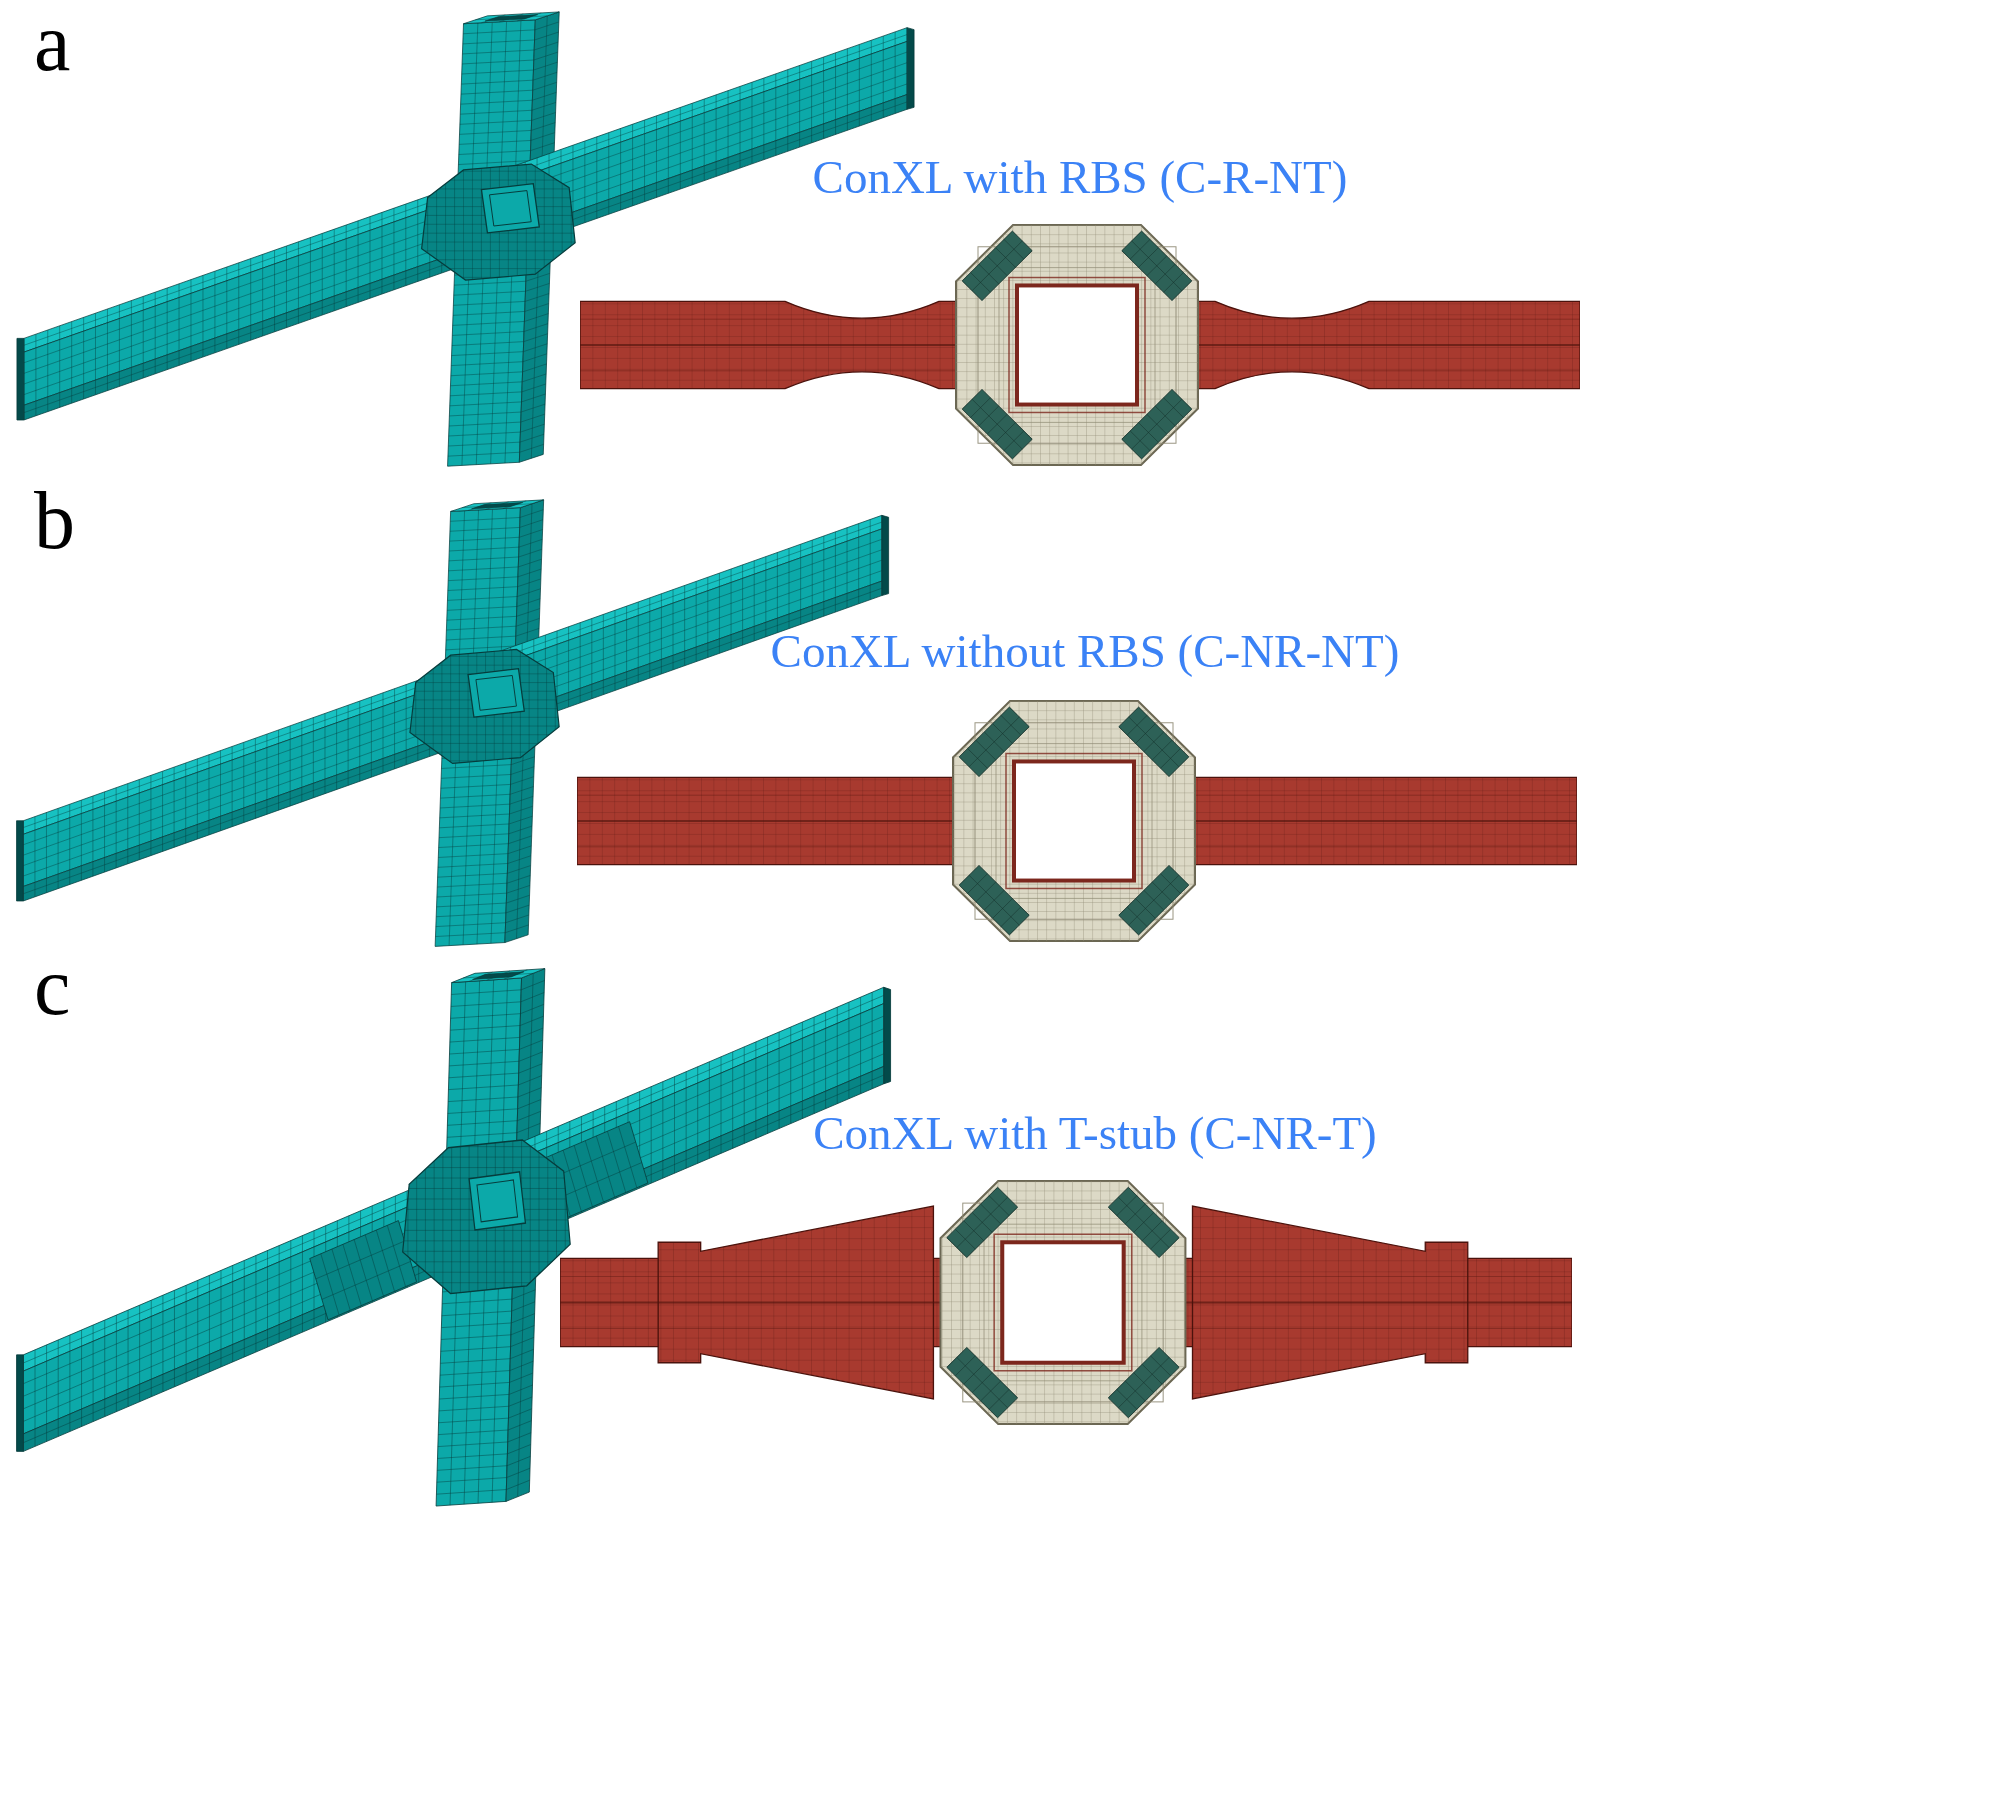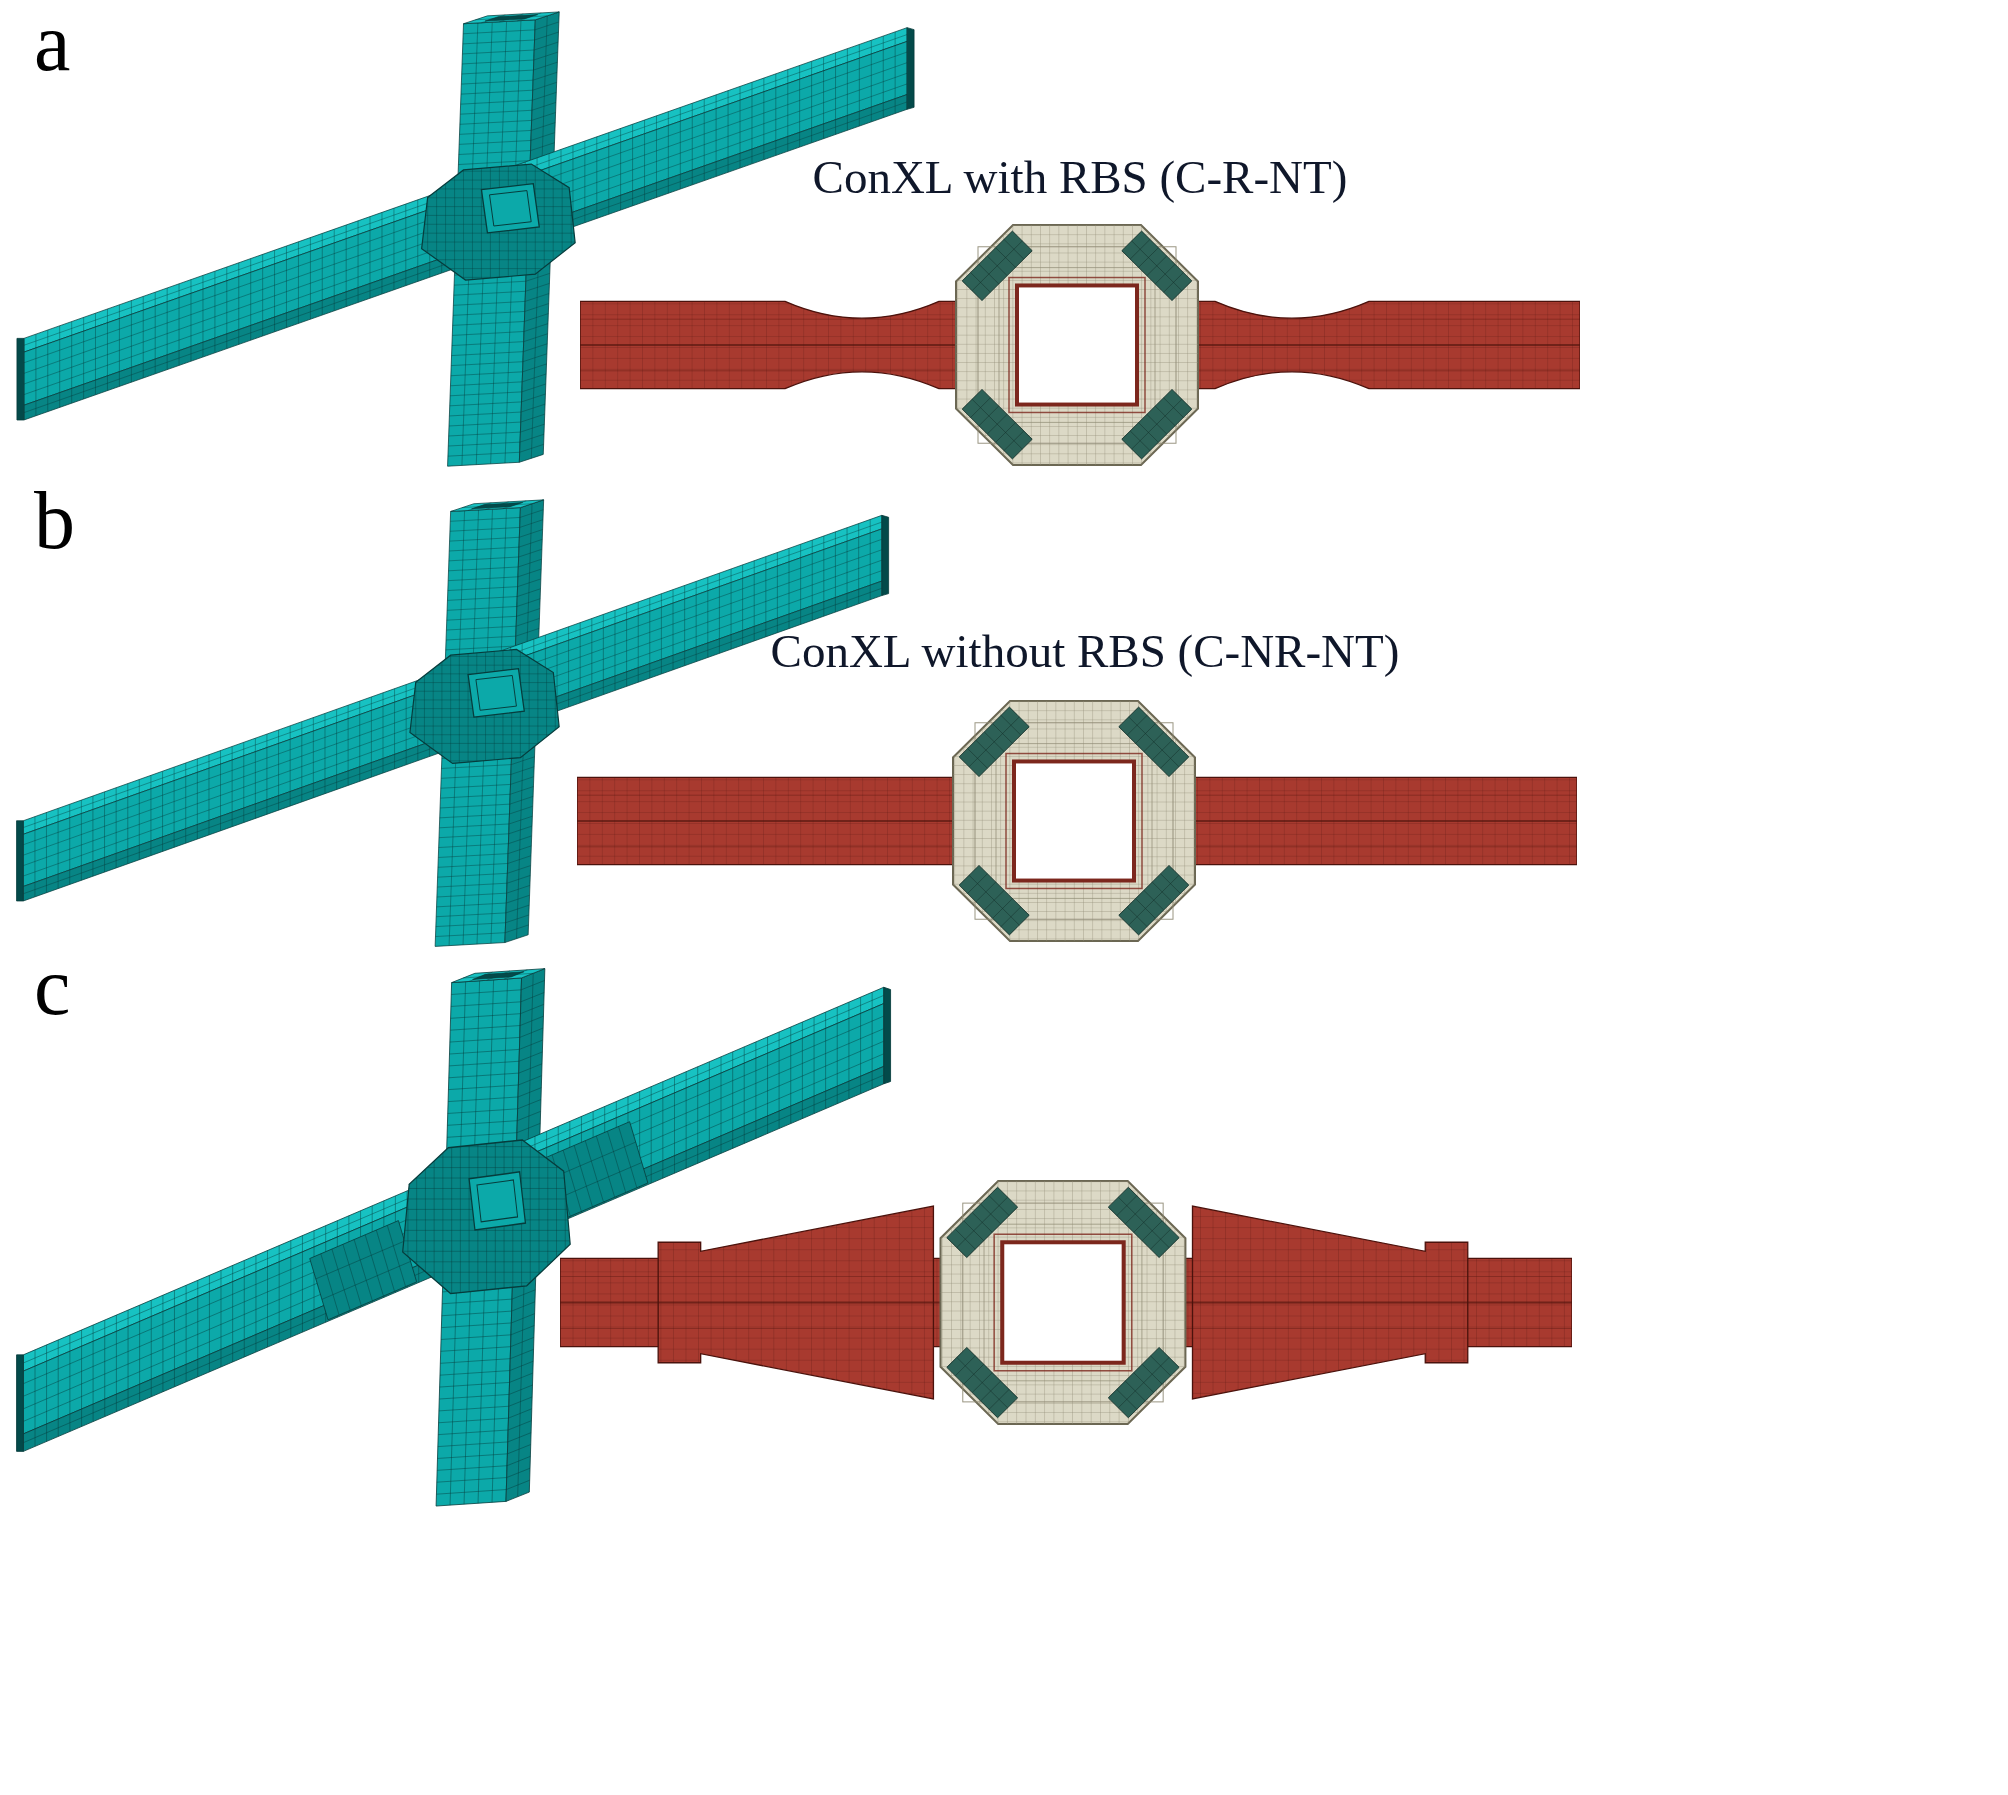--- a/index.html
+++ b/index.html
@@ -1,20 +1,20 @@
 <!DOCTYPE html>
 <html><head>
 <meta charset="utf-8">
 <style>
   html,body{margin:0;padding:0;background:#ffffff;}
   .page{position:relative;width:2008px;height:1795px;background:#ffffff;overflow:hidden;
         font-family:"Liberation Serif", "DejaVu Serif", serif;}
   .panel-letter{position:absolute;font-size:82px;line-height:1;color:#000;
                 font-family:"Liberation Serif", "DejaVu Serif", serif;}
-  .caption{position:absolute;font-size:47px;line-height:1.15;color:#0f172a;text-align:center;
+  .caption{position:absolute;font-size:47px;line-height:1.15;color:#3b82f6;text-align:center;
            white-space:nowrap;font-family:"Liberation Serif", "DejaVu Serif", serif;}
   svg.mesh{position:absolute;display:block;}
 </style>
 </head>
 <body>
 
 <div class="page">
 
   <div class="panel-letter" style="left:34px;top:2px;">a</div>
   <svg class="mesh" id="teal-0" style="left:2px;top:8px;" width="932" height="470" viewBox="0 0 935 478" preserveAspectRatio="none">
@@ -154,20 +154,21 @@
       <defs>
         <clipPath id="collarClip2">
           <path d="M419.3,189.4L459.6,158.0L535.8,151.3L578.4,178.2L585.1,240.9L540.3,276.7L461.9,283.4L412.6,247.6Z"></path>
         </clipPath>
       </defs>
       <path d="M419.3,189.4L459.6,158.0L535.8,151.3L578.4,178.2L585.1,240.9L540.3,276.7L461.9,283.4L412.6,247.6Z" fill="#078585" stroke="#073c3c" stroke-width="1.2"></path>
       <path d="M391,138.7L391,298.7M400,138.7L400,298.7M409,138.7L409,298.7M418,138.7L418,298.7M427,138.7L427,298.7M436,138.7L436,298.7M445,138.7L445,298.7M454,138.7L454,298.7M463,138.7L463,298.7M472,138.7L472,298.7M481,138.7L481,298.7M490,138.7L490,298.7M499,138.7L499,298.7M508,138.7L508,298.7M517,138.7L517,298.7M526,138.7L526,298.7M535,138.7L535,298.7M544,138.7L544,298.7M553,138.7L553,298.7M562,138.7L562,298.7M571,138.7L571,298.7M580,138.7L580,298.7M589,138.7L589,298.7M391,139L591,139M391,148L591,148M391,157L591,157M391,166L591,166M391,175L591,175M391,184L591,184M391,193L591,193M391,202L591,202M391,211L591,211M391,220L591,220M391,229L591,229M391,238L591,238M391,247L591,247M391,256L591,256M391,265L591,265M391,274L591,274M391,283L591,283M391,292L591,292" fill="none" stroke="#073c3c" stroke-width="0.5" opacity="0.7" clip-path="url(#collarClip2)"></path>
       <path d="M481.0,184.7L533.0,178.7L539.0,222.7L487.0,228.7Z" fill="#0ca9a9" stroke="#073c3c" stroke-width="1.3"></path>
       <path d="M489.1,190.0L526.6,185.7L530.9,217.4L493.4,221.7Z" fill="none" stroke="#073c3c" stroke-width="1"></path>
     </svg>
+  <div class="caption" style="left:735px;top:1106px;width:720px;">ConXL with T-stub (C-NR-T)</div>
   <svg class="mesh" id="red-2" style="left:560px;top:1172px;" width="1012" height="261" viewBox="0 0 1000 260" preserveAspectRatio="none">
       <defs>
         <pattern id="rg2" width="12.4" height="11" patternUnits="userSpaceOnUse">
           <path d="M0,0H12.4M0,0V11" stroke="#4b120c" stroke-width="0.8" opacity="0.5" fill="none"></path>
         </pattern>
         <pattern id="bg2" width="9.2" height="9.2" patternUnits="userSpaceOnUse">
           <path d="M0,0H9.2M0,0V9.2" stroke="#8e8a74" stroke-width="0.8" opacity="0.85" fill="none"></path>
         </pattern>
       </defs>
       <path d="M0,86H1000V174H0Z" fill="#a83a2f" stroke="#4b120c" stroke-width="1.3"></path>

